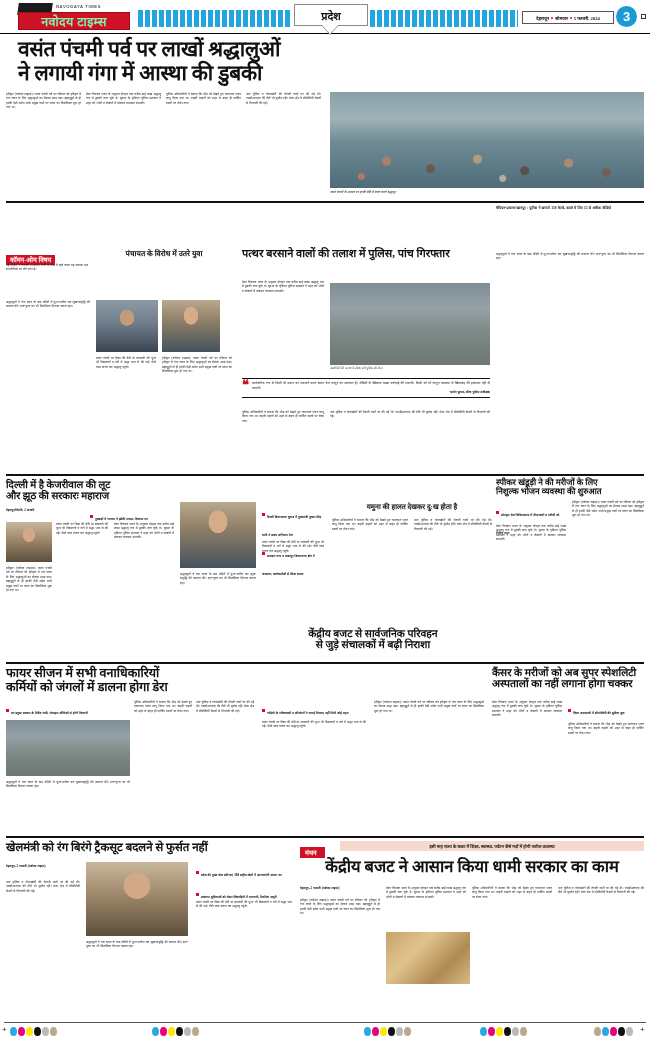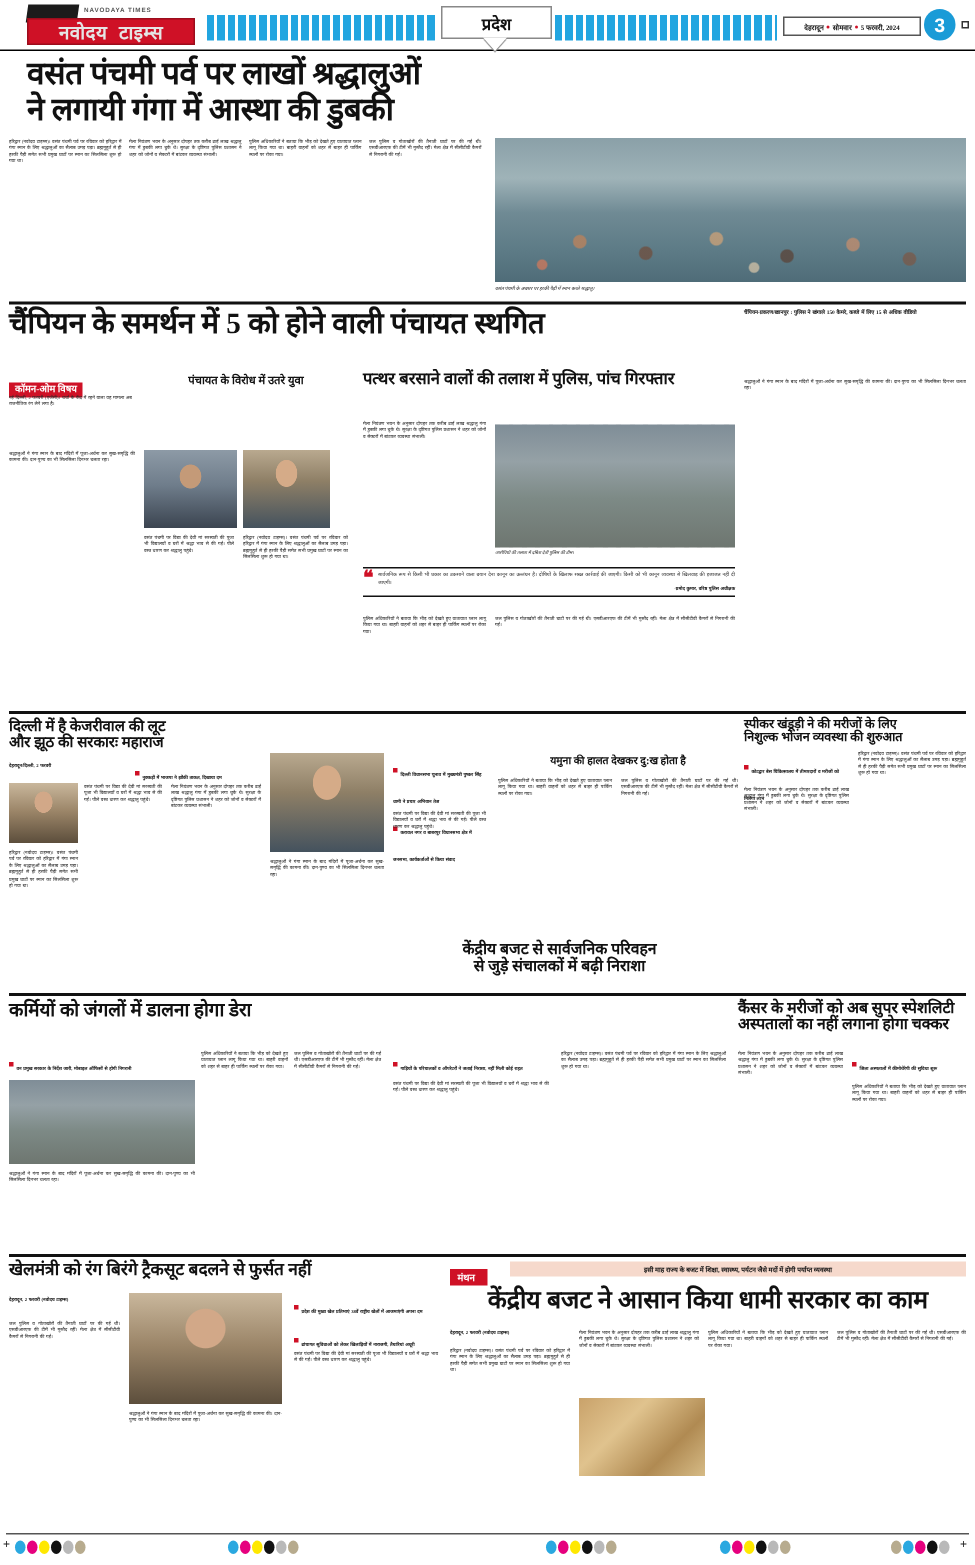--- a/index.html
+++ b/index.html
@@ -20,22 +20,22 @@
   }
   .logo-kicker {
     position:absolute; left:50px; top:1px; font-size:4.2px; letter-spacing:.6px;
     color:#555; font-weight:bold; font-family:"Liberation Sans",sans-serif;
   }
   .logo-red {
     position:absolute; left:12px; top:9px; width:112px; height:18px; background:#cf1126;
     border:1px solid #9c0d1c; display:flex; align-items:center; justify-content:center;
   }
   .logo-red span {
-    color:#e5e5e5; font-weight:bold; font-size:12.5px; letter-spacing:.3px;
-    font-family:Liberation Mono, monospace; white-space:nowrap;
+    color:#86efac; font-weight:bold; font-size:12.5px; letter-spacing:.3px;
+    font-family:Liberation Sans, sans-serif; white-space:nowrap;
   }
   .bars-left { position:absolute; left:138px; top:10px; width:154px; height:17px; }
   .bars-right{ position:absolute; left:370px; top:10px; width:148px; height:17px; }
   .bars { background: repeating-linear-gradient(to right,
             #22a5e0 0px, #22a5e0 5px, #ffffff 5px, #ffffff 7px); }
 
   .pradesh-tab {
     position:absolute; left:294px; top:4px; width:74px; height:22px;
     border:1px solid #888; background:#fff; display:flex; align-items:center; justify-content:center;
   }
@@ -180,23 +180,20 @@
     <div style="width:75px;" class="ftext vrule; padding-left:3px;">मेला नियंत्रण भवन के अनुसार दोपहर तक करीब ढाई लाख श्रद्धालु गंगा में डुबकी लगा चुके थे। सुरक्षा के दृष्टिगत पुलिस प्रशासन ने शहर को जोनों व सेक्टरों में बांटकर व्यवस्था संभाली।</div>
     <div style="width:75px;" class="ftext">पुलिस अधिकारियों ने बताया कि भीड़ को देखते हुए यातायात प्लान लागू किया गया था। बाहरी वाहनों को शहर से बाहर ही पार्किंग स्थलों पर रोका गया।</div>
     <div style="width:75px;" class="ftext">जल पुलिस व गोताखोरों की तैनाती घाटों पर की गई थी। एसडीआरएफ की टीमें भी मुस्तैद रहीं। मेला क्षेत्र में सीसीटीवी कैमरों से निगरानी की गई।</div>
   </div>
 
   <div class="photo crowd" style="position:absolute; left:330px; top:92px; width:314px; height:96px;"></div>
   <div class="capt" style="position:absolute; left:330px; top:190px; width:314px;">वसंत पंचमी के अवसर पर हरकी पैड़ी में स्नान करते श्रद्धालु।</div>
 
   <div style="position:absolute; left:6px; top:201px; width:638px;" class="rule-thick"></div>
 
-  <div class="colwrap" style="left:6px; top:206px; width:486px;">
-    <div class="hl" style="font-size:19.5px;">चैंपियन के समर्थन में 5 को होने वाली पंचायत स्थगित</div>
-  </div>
 
   <div style="position:absolute; left:496px; top:206px; width:148px;">
     <div class="ftext lead" style="font-size:3.6px; line-height:1.5;">चैंपियन-प्रकरण/खानपुर : पुलिस ने खंगाले 150 कैमरे, कब्जे में लिए 15 से अधिक वीडियो</div>
   </div>
 
   <div style="position:absolute; left:6px; top:248px;">
     <span class="redtag">कॉमन-ओम विषय</span>
   </div>
   <div class="ftext" style="position:absolute; left:6px; top:263px; width:82px;">नई दिल्ली, 2 फरवरी (एजेंसी)। चर्चा के केंद्र में रहने वाला यह मामला अब राजनीतिक रंग लेने लगा है।</div>
 
@@ -262,20 +259,21 @@
   </div>
   <div style="position:absolute; left:496px; top:502px; width:70px;">
     <i class="bullet-red"></i><span class="ftext lead">कोटद्वार बेस चिकित्सालय में तीमारदारों व मरीजों को मिलेगा लाभ</span>
   </div>
   <div class="ftext" style="position:absolute; left:572px; top:500px; width:72px; height:160px;">हरिद्वार (नवोदय टाइम्स)। वसंत पंचमी पर्व पर रविवार को हरिद्वार में गंगा स्नान के लिए श्रद्धालुओं का सैलाब उमड़ पड़ा। ब्रह्ममुहूर्त से ही हरकी पैड़ी समेत सभी प्रमुख घाटों पर स्नान का सिलसिला शुरू हो गया था।</div>
   <div class="ftext" style="position:absolute; left:496px; top:524px; width:70px; height:136px;">मेला नियंत्रण भवन के अनुसार दोपहर तक करीब ढाई लाख श्रद्धालु गंगा में डुबकी लगा चुके थे। सुरक्षा के दृष्टिगत पुलिस प्रशासन ने शहर को जोनों व सेक्टरों में बांटकर व्यवस्था संभाली।</div>
 
   <div style="position:absolute; left:6px; top:662px; width:638px;" class="rule-thick"></div>
 
   <div class="colwrap" style="left:6px; top:667px; width:248px;">
+    <div class="hl" style="font-size:12.5px;">फायर सीजन में सभी वनाधिकारियों</div>
     <div class="hl" style="font-size:12.5px;">कर्मियों को जंगलों में डालना होगा डेरा</div>
   </div>
   <div style="position:absolute; left:6px; top:700px; width:120px;">
     <i class="bullet-red"></i><span class="ftext lead">वन प्रमुख सरकार के निर्देश जारी, मोबाइल ऑफिसों से होगी निगरानी</span>
   </div>
   <div class="photo street" style="position:absolute; left:6px; top:720px; width:124px; height:56px;"></div>
   <div class="ftext" style="position:absolute; left:134px; top:700px; width:58px; height:130px;">पुलिस अधिकारियों ने बताया कि भीड़ को देखते हुए यातायात प्लान लागू किया गया था। बाहरी वाहनों को शहर से बाहर ही पार्किंग स्थलों पर रोका गया।</div>
   <div class="ftext" style="position:absolute; left:196px; top:700px; width:58px; height:130px;">जल पुलिस व गोताखोरों की तैनाती घाटों पर की गई थी। एसडीआरएफ की टीमें भी मुस्तैद रहीं। मेला क्षेत्र में सीसीटीवी कैमरों से निगरानी की गई।</div>
   <div class="ftext" style="position:absolute; left:6px; top:780px; width:124px; height:50px;">श्रद्धालुओं ने गंगा स्नान के बाद मंदिरों में पूजा-अर्चना कर सुख-समृद्धि की कामना की। दान-पुण्य का भी सिलसिला दिनभर चलता रहा।</div>
 

